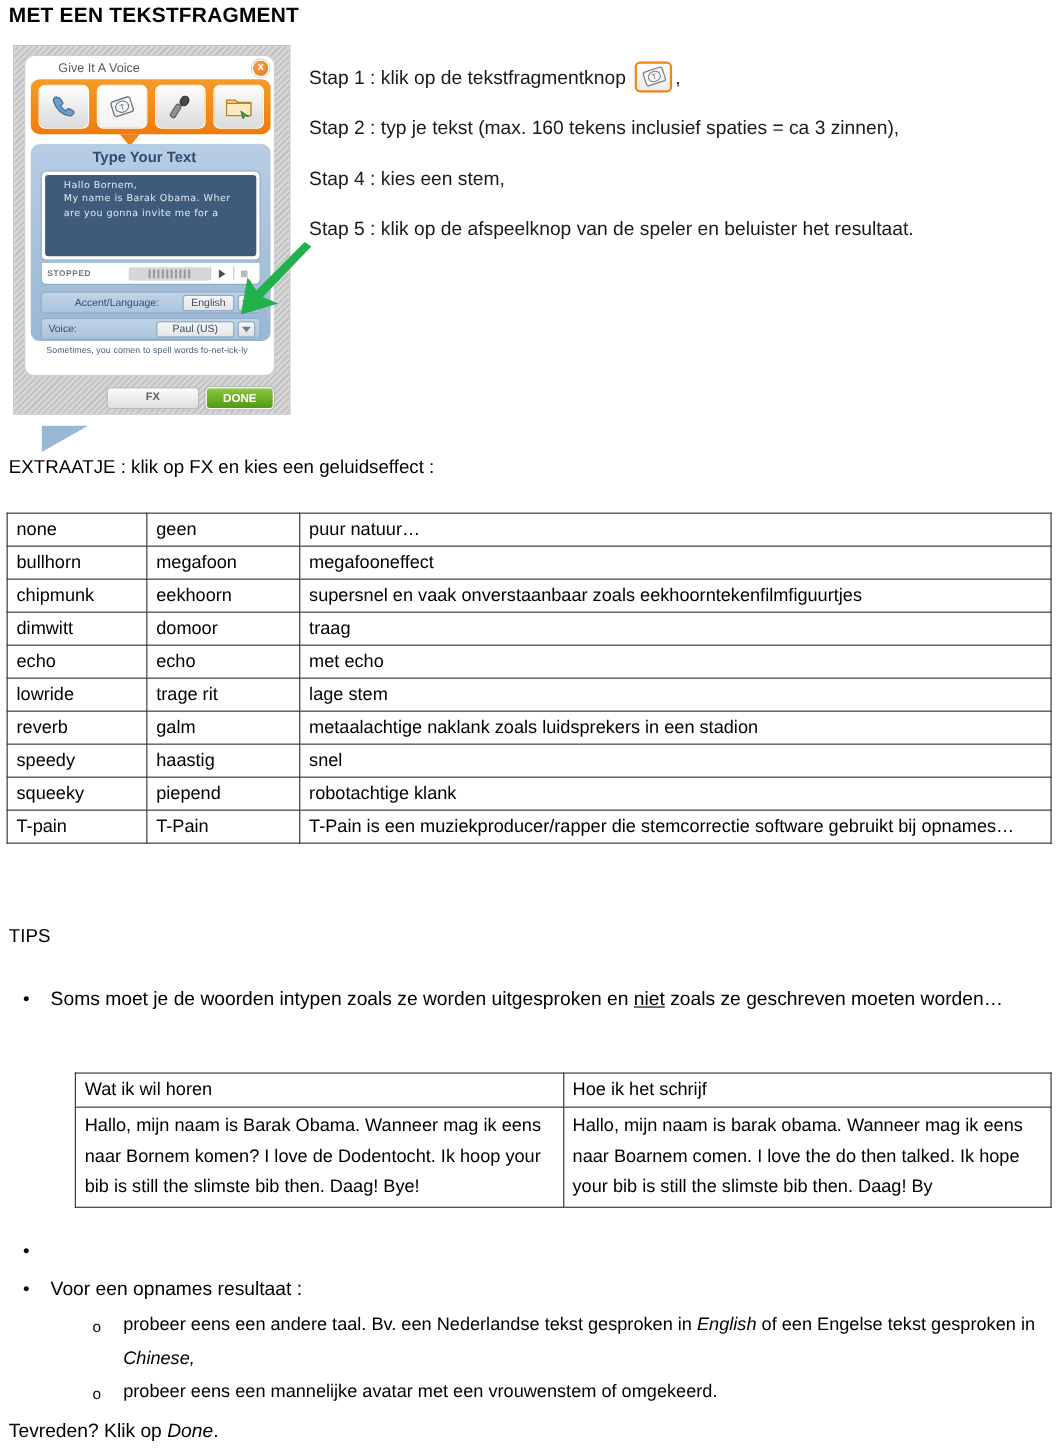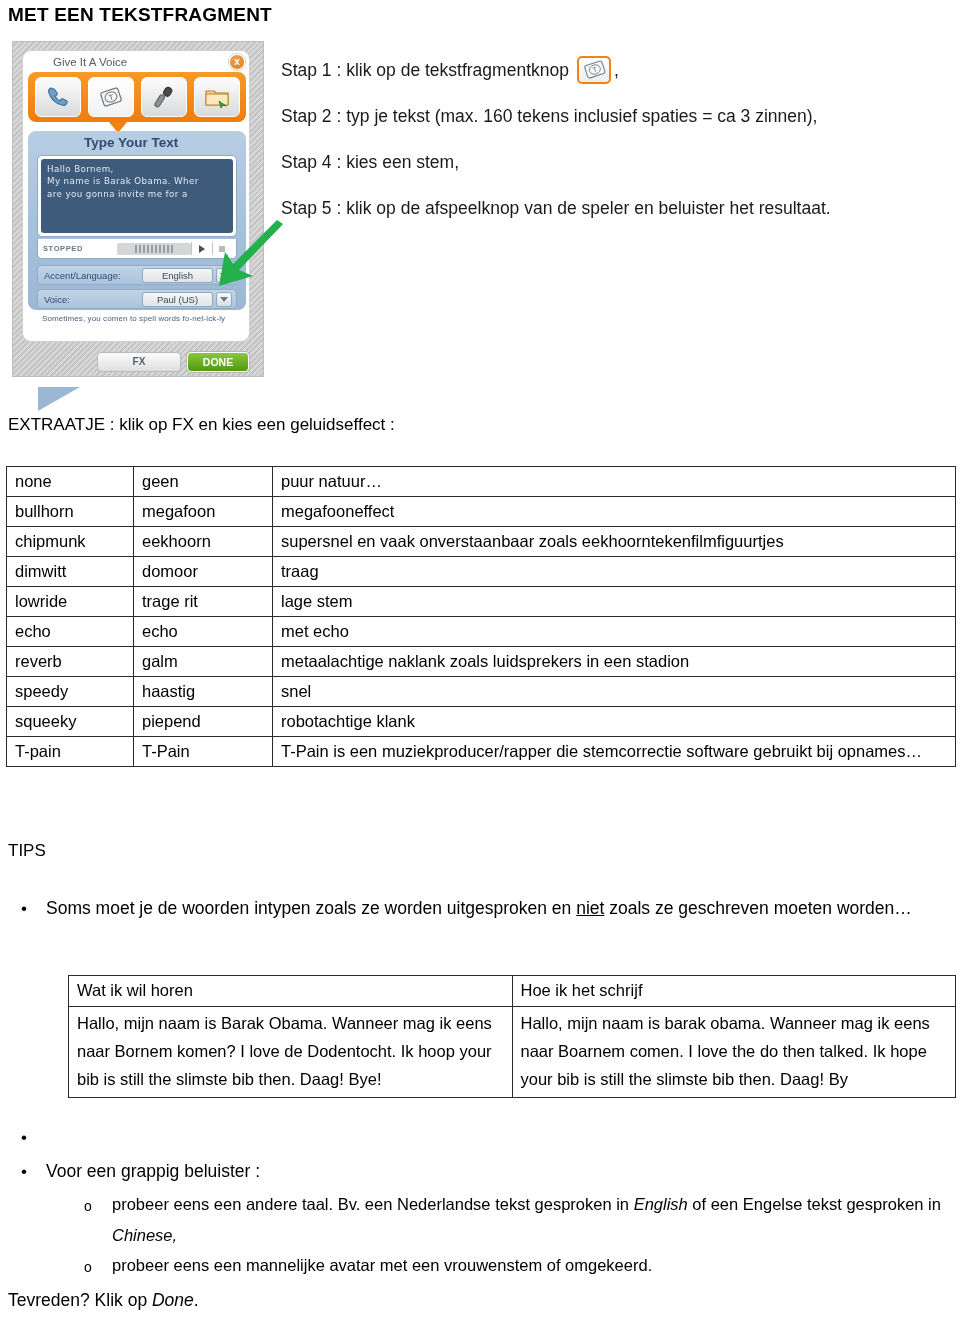--- a/index.html
+++ b/index.html
@@ -115,21 +115,21 @@
     padding: 3px;
   }
   .text-box {
     width: 100%; height: 100%;
     background: #3f5b7c;
     border-radius: 3px;
     color: #dfe8f2;
     font-family: "DejaVu Sans", sans-serif;
     font-size: 8.7px;
     line-height: 12.4px;
-    padding: 4px 6px;
+    padding: 4px 17px;
     letter-spacing: 0.4px;
     overflow: hidden;
   }
   .player-row {
     position: absolute;
     left: 9px; top: 108px;
     width: 200px; height: 20px;
     background: #ffffff;
     border: 1px solid #8fa9c4;
     border-top: none;
@@ -163,21 +163,21 @@
   .stop-sq { width:6px;height:6px;background:#b9babd; }
 
   .select-row {
     position: absolute; left: 9px;
     width: 200px; height: 20px;
     background: linear-gradient(180deg,#c2d4e6,#aac3dc);
     border: 1px solid #93acc6;
     border-radius: 4px;
     display:flex; align-items:center;
   }
-  .select-row.r1 { top: 134px; }
+  .select-row.r1 { top: 134px; padding-left: 24px; }
   .select-row.r2 { top: 158px; }
   .sel-label { font-size: 9.5px; color:#2e4d70; padding-left:6px; width:104px; font-weight:500; }
   .sel-value {
     flex:1; height:15px; background: linear-gradient(180deg,#f5f6f7,#e2e4e6);
     border:1px solid #8fa9c4; border-radius:3px;
     font-size:9.5px; color:#3a4a5c; text-align:center; line-height:14px;
   }
   .sel-arrow {
     width:16px; height:15px; margin:0 4px 0 3px;
     background: linear-gradient(180deg,#fafafa,#dcdee0);
@@ -472,30 +472,30 @@
         <td class="c1">chipmunk</td>
         <td class="c2">eekhoorn</td>
         <td>supersnel en vaak onverstaanbaar zoals eekhoorntekenfilmfiguurtjes</td>
       </tr>
       <tr>
         <td class="c1">dimwitt</td>
         <td class="c2">domoor</td>
         <td>traag</td>
       </tr>
       <tr>
+        <td class="c1">echo</td>
+        <td class="c2">echo</td>
+        <td>met echo</td>
+      </tr>
+      <tr>
         <td class="c1">lowride</td>
         <td class="c2">trage rit</td>
         <td>lage stem</td>
       </tr>
       <tr>
-        <td class="c1">echo</td>
-        <td class="c2">echo</td>
-        <td>met echo</td>
-      </tr>
-      <tr>
         <td class="c1">reverb</td>
         <td class="c2">galm</td>
         <td>metaalachtige naklank zoals luidsprekers in een stadion</td>
       </tr>
       <tr>
         <td class="c1">speedy</td>
         <td class="c2">haastig</td>
         <td>snel</td>
       </tr>
       <tr>
@@ -528,21 +528,21 @@
         <td>Hallo, mijn naam is barak obama. Wanneer mag ik eens naar Boarnem comen. I love the do then talked. Ik hope your bib is still the slimste bib then. Daag! By</td>
       </tr>
     </tbody>
   </table>
 
   <div class="tip-2">
     <span class="bullet-dot">•</span>
   </div>
 
   <div class="tip-3">
-    <span class="bullet-dot">•</span><span>Voor een grappig beluister :</span>
+    <span class="bullet-dot">•</span><span>Voor een opnames resultaat :</span>
   </div>
 
   <div class="sub-bullet sb1">
     <span class="circ">o</span><span>probeer eens een andere taal. Bv. een Nederlandse tekst gesproken in </span><i class="it">English</i><span> of een Engelse tekst gesproken in </span><i class="it">Chinese,</i>
   </div>
 
   <div class="sub-bullet sb2">
     <span class="circ">o</span><span>probeer eens een mannelijke avatar met een vrouwenstem of omgekeerd.</span>
   </div>
 

